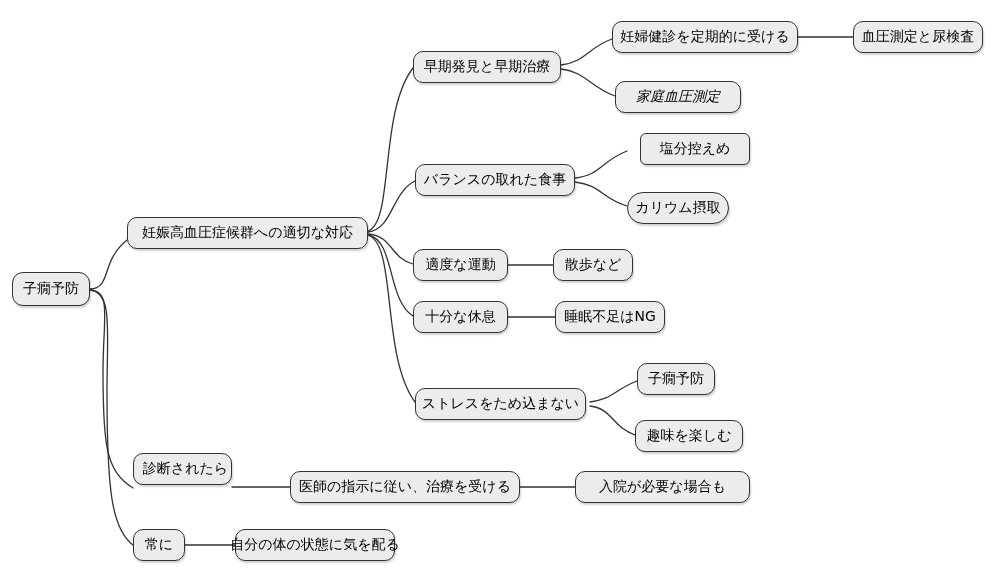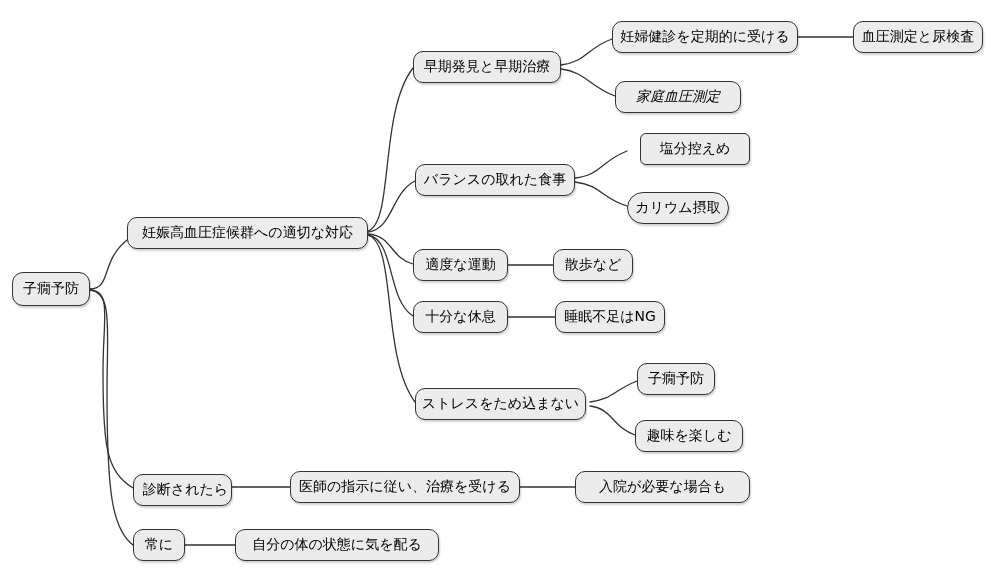--- a/index.html
+++ b/index.html
@@ -94,23 +94,23 @@
   <div class="node" style="left:413px;top:301px;width:95px;height:32px;">十分な休息</div>
 
   <div class="node" style="left:555px;top:301px;width:110px;height:32px;">睡眠不足はNG</div>
 
   <div class="node" style="left:415px;top:388px;width:171px;height:32px;">ストレスをため込まない</div>
 
   <div class="node" style="left:637px;top:363px;width:78px;height:32px;">子癇予防</div>
 
   <div class="node" style="left:635px;top:420px;width:108px;height:32px;">趣味を楽しむ</div>
 
-  <div class="node" style="left:133px;top:474px;width:99px;height:32px;padding-left:12px;">診断されたら</div>
+  <div class="node" style="left:133px;top:453px;width:99px;height:32px;padding-left:12px;">診断されたら</div>
 
   <div class="node" style="left:290px;top:471px;width:230px;height:32px;">医師の指示に従い、治療を受ける</div>
 
   <div class="node" style="left:575px;top:471px;width:175px;height:32px;">入院が必要な場合も</div>
 
   <div class="node" style="left:133px;top:529px;width:52px;height:32px;">常に</div>
 
-  <div class="node" style="left:235px;top:529px;width:204px;height:32px;">自分の体の状態に気を配る</div>
+  <div class="node" style="left:235px;top:529px;width:160px;height:32px;">自分の体の状態に気を配る</div>
 
 </div>
 
 </body></html>

